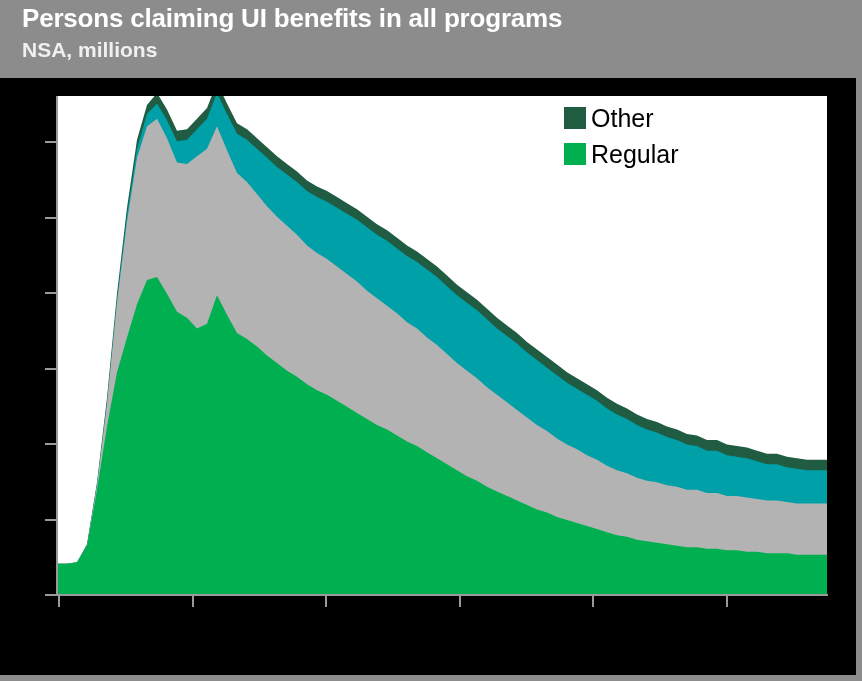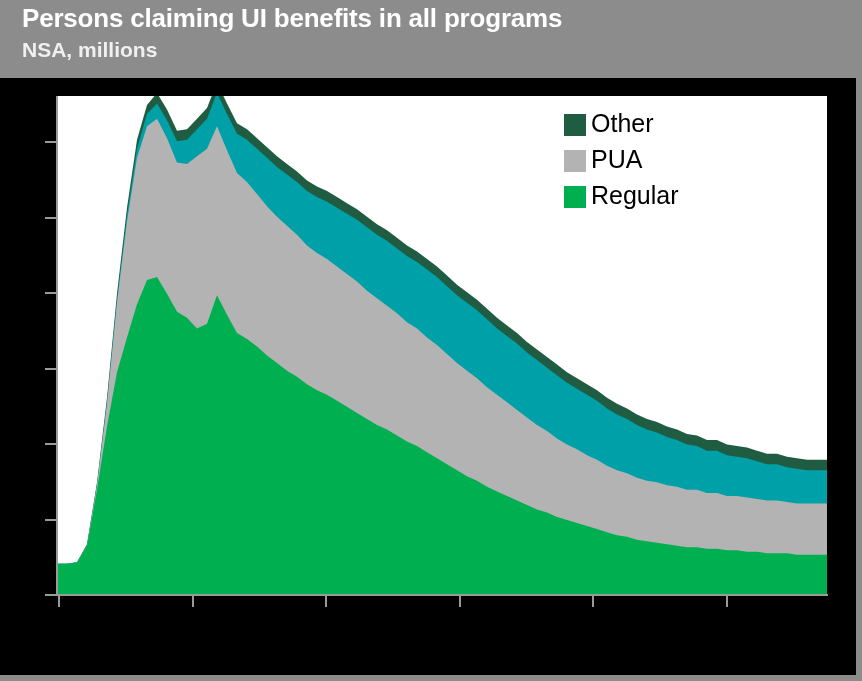--- a/index.html
+++ b/index.html
@@ -31,21 +31,21 @@
 
   
   .axis-line{position:absolute;background:#9a9a9a;}
   .vaxis{left:56px;top:18px;width:2px;height:499px;}
   .haxis{left:56px;top:516px;width:772px;height:2px;}
   .ytick{position:absolute;width:11px;height:2px;background:#9a9a9a;left:45px;}
   .xtick{position:absolute;width:2px;height:11px;background:#9a9a9a;top:518px;}
 
   
   .legend{position:absolute;left:564px;top:22px;}
-  .legend-row{display:flex;align-items:flex-end;height:36px;}
+  .legend-row{display:flex;align-items:center;height:36px;}
   .legend-swatch{width:22px;height:22px;margin-right:5px;flex:0 0 auto;}
   .legend-label{font-size:25px;color:#000000;line-height:1;white-space:nowrap;}
 </style>
 </head>
 <body>
 
 <div id="root">
 
   <div class="header">
     <div class="title">Persons claiming UI benefits in all programs</div>
@@ -82,24 +82,20 @@
         <div class="xtick" style="left: 592px;"></div>
         <div class="xtick" style="left: 725.5px;"></div>
       </div>
 
     <div class="legend" id="legend">
         <div class="legend-row">
           <span class="legend-swatch" style="background: rgb(31, 92, 66);"></span>
           <span class="legend-label">Other</span>
         </div>
         <div class="legend-row">
-          <span class="legend-swatch" style="background: rgb(179, 179, 179);"></span>
-          <span class="legend-label">PUA</span>
-        </div>
-        <div class="legend-row">
           <span class="legend-swatch" style="background: rgb(0, 176, 80);"></span>
           <span class="legend-label">Regular</span>
         </div>
       </div>
 
     <div class="edge-right"></div>
     <div class="edge-bottom"></div>
   </div>
 </div>
 

